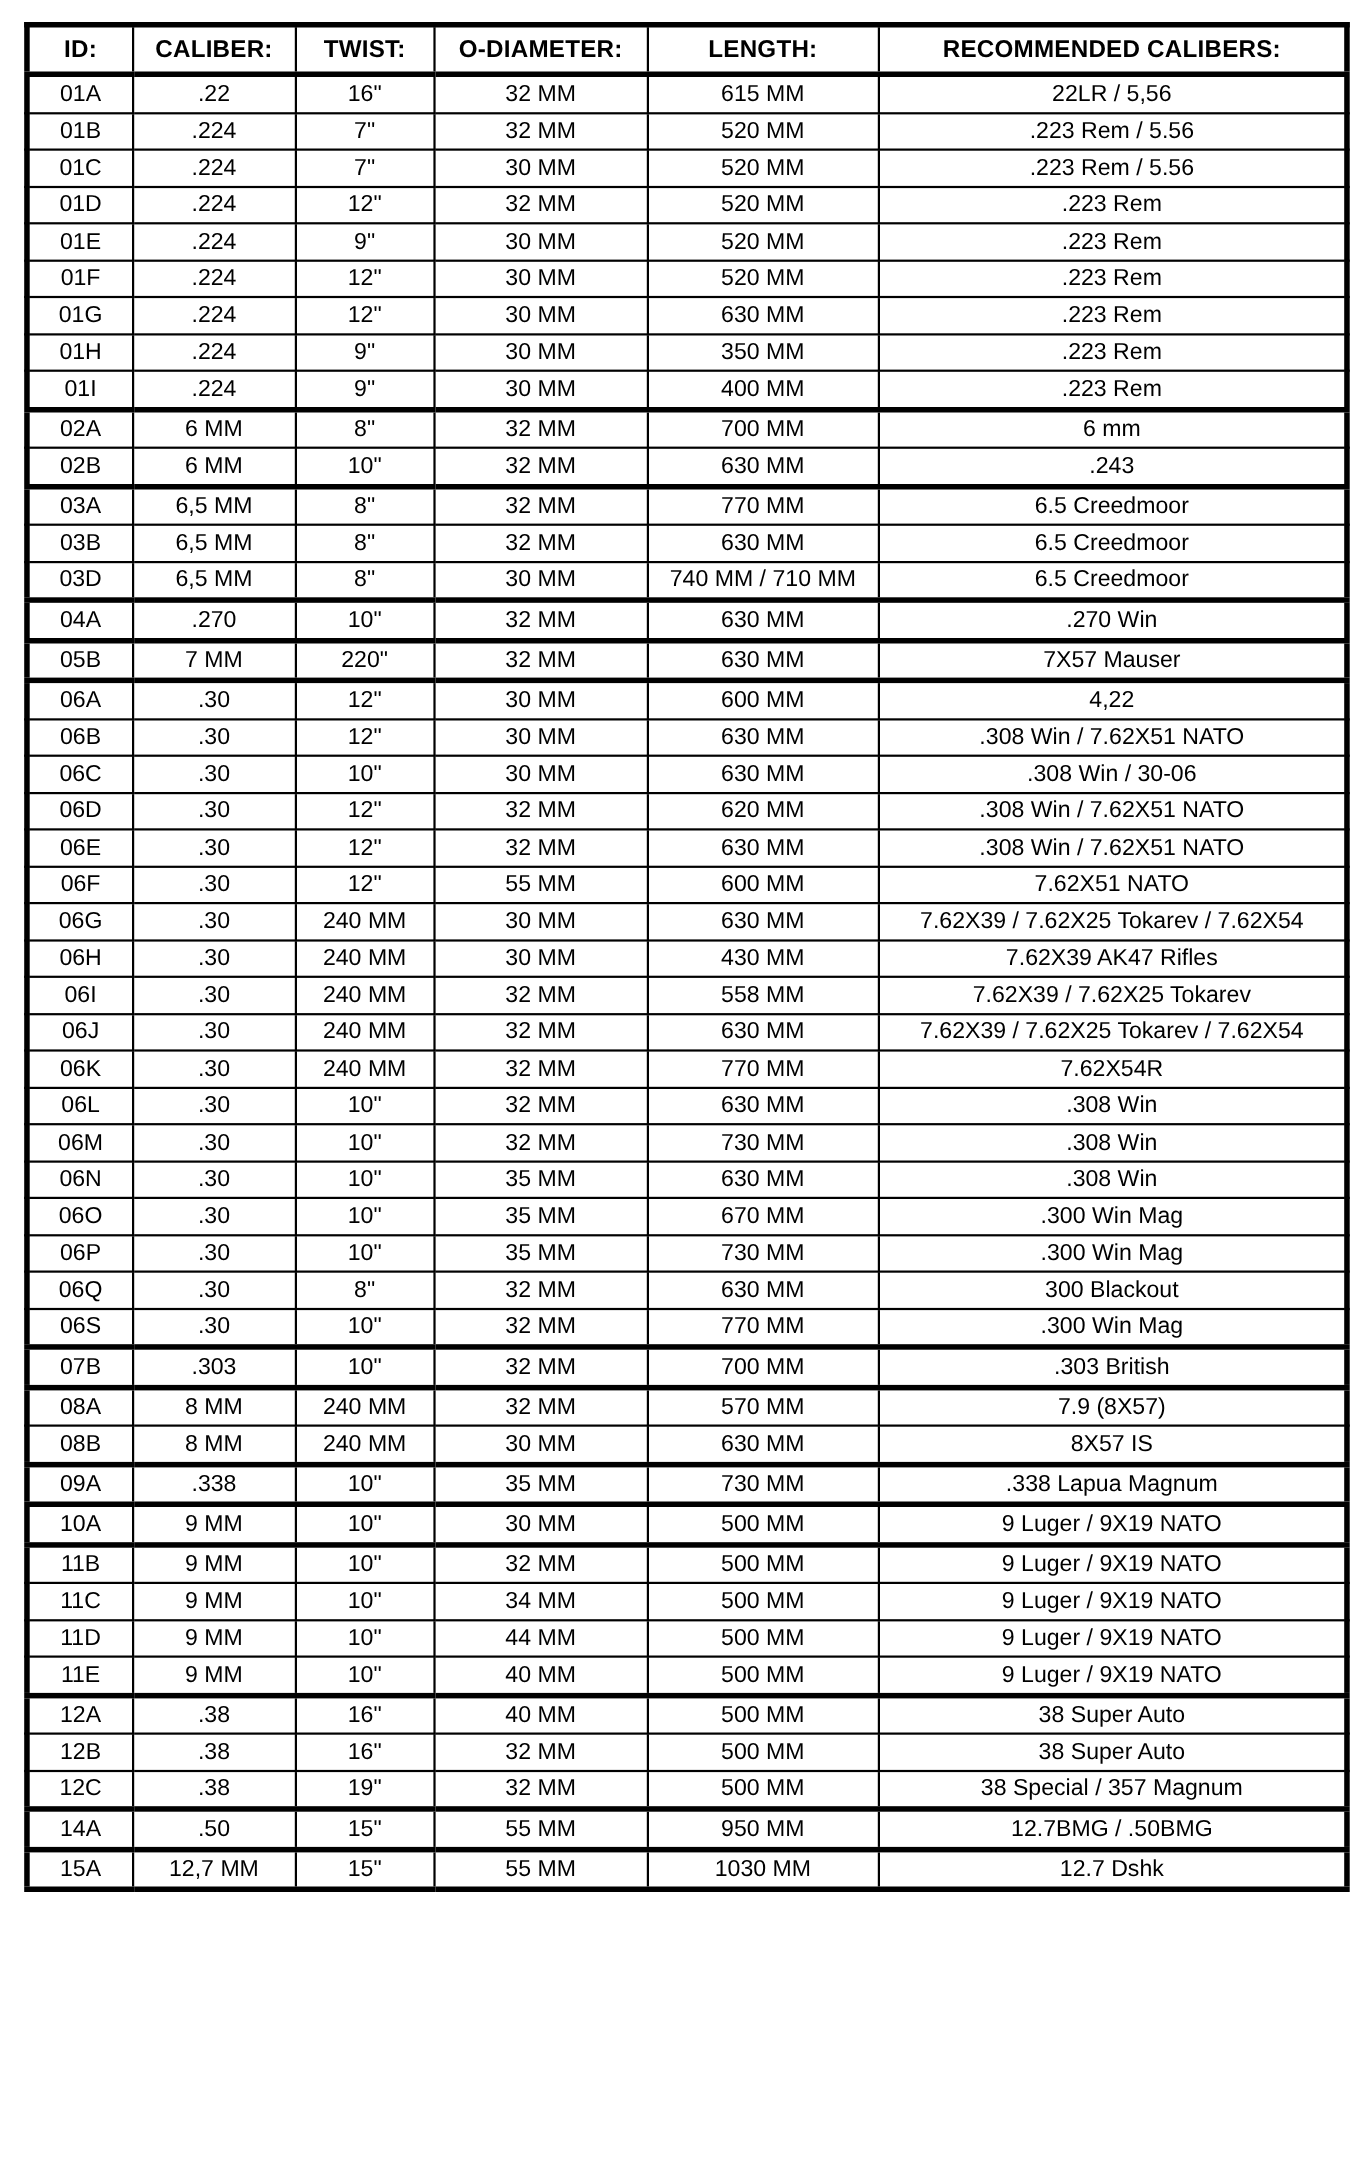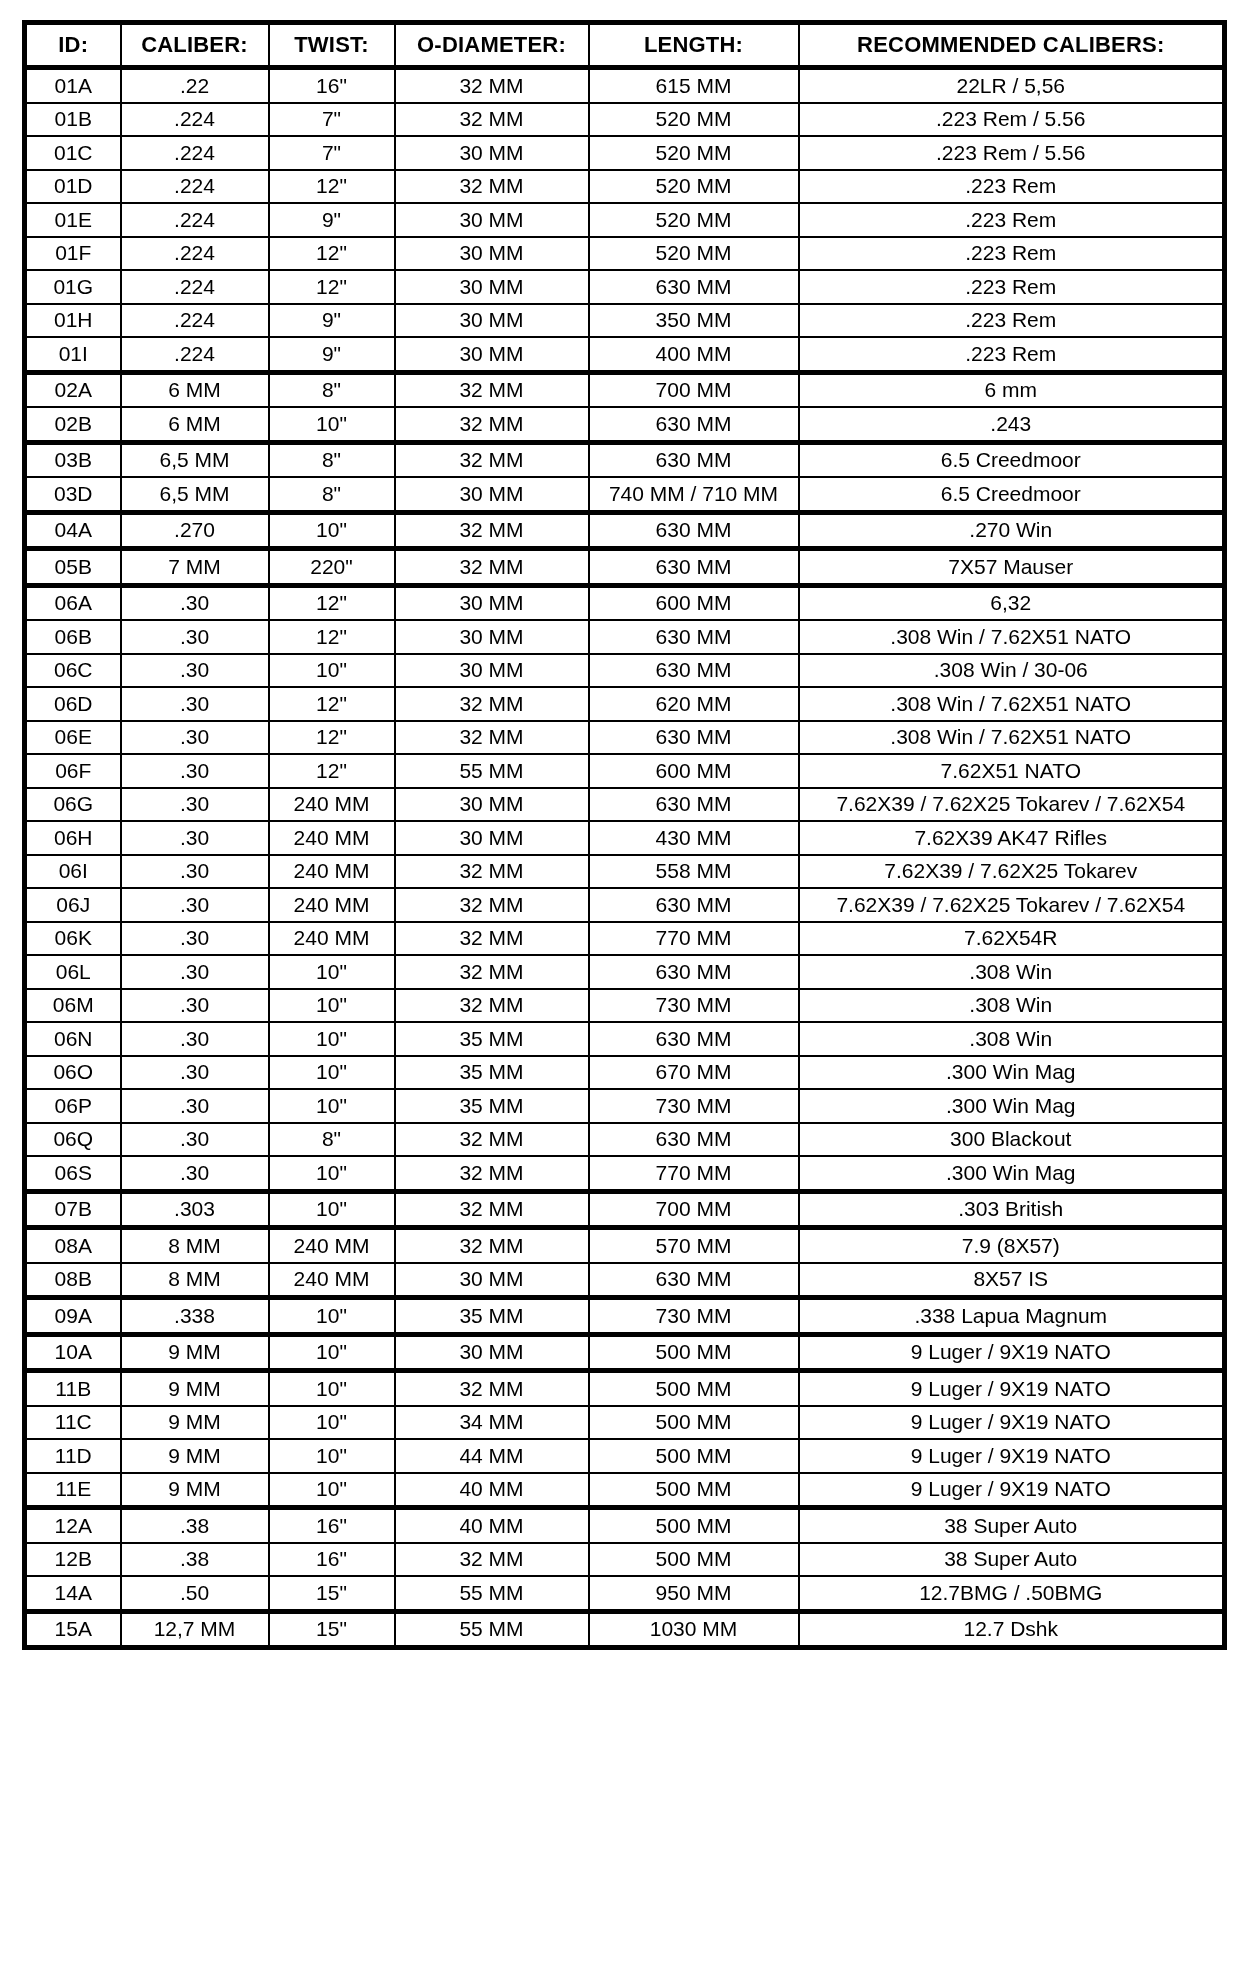--- a/index.html
+++ b/index.html
@@ -159,20 +159,28 @@
         </tr>
         <tr class="group-end">
           <td>02B</td>
           <td>6 MM</td>
           <td>10"</td>
           <td>32 MM</td>
           <td>630 MM</td>
           <td>.243</td>
         </tr>
         <tr>
+          <td>03A</td>
+          <td>6,5 MM</td>
+          <td>8"</td>
+          <td>32 MM</td>
+          <td>770 MM</td>
+          <td>6.5 Creedmoor</td>
+        </tr>
+        <tr>
           <td>03B</td>
           <td>6,5 MM</td>
           <td>8"</td>
           <td>32 MM</td>
           <td>630 MM</td>
           <td>6.5 Creedmoor</td>
         </tr>
         <tr class="group-end">
           <td>03D</td>
           <td>6,5 MM</td>
@@ -196,21 +204,21 @@
           <td>32 MM</td>
           <td>630 MM</td>
           <td>7X57 Mauser</td>
         </tr>
         <tr>
           <td>06A</td>
           <td>.30</td>
           <td>12"</td>
           <td>30 MM</td>
           <td>600 MM</td>
-          <td>6,32</td>
+          <td>4,22</td>
         </tr>
         <tr>
           <td>06B</td>
           <td>.30</td>
           <td>12"</td>
           <td>30 MM</td>
           <td>630 MM</td>
           <td>.308 Win / 7.62X51 NATO</td>
         </tr>
         <tr>
@@ -421,20 +429,28 @@
           <td>500 MM</td>
           <td>38 Super Auto</td>
         </tr>
         <tr>
           <td>12B</td>
           <td>.38</td>
           <td>16"</td>
           <td>32 MM</td>
           <td>500 MM</td>
           <td>38 Super Auto</td>
+        </tr>
+        <tr class="group-end">
+          <td>12C</td>
+          <td>.38</td>
+          <td>19"</td>
+          <td>32 MM</td>
+          <td>500 MM</td>
+          <td>38 Special / 357 Magnum</td>
         </tr>
         <tr class="group-end">
           <td>14A</td>
           <td>.50</td>
           <td>15"</td>
           <td>55 MM</td>
           <td>950 MM</td>
           <td>12.7BMG / .50BMG</td>
         </tr>
         <tr class="group-end">

